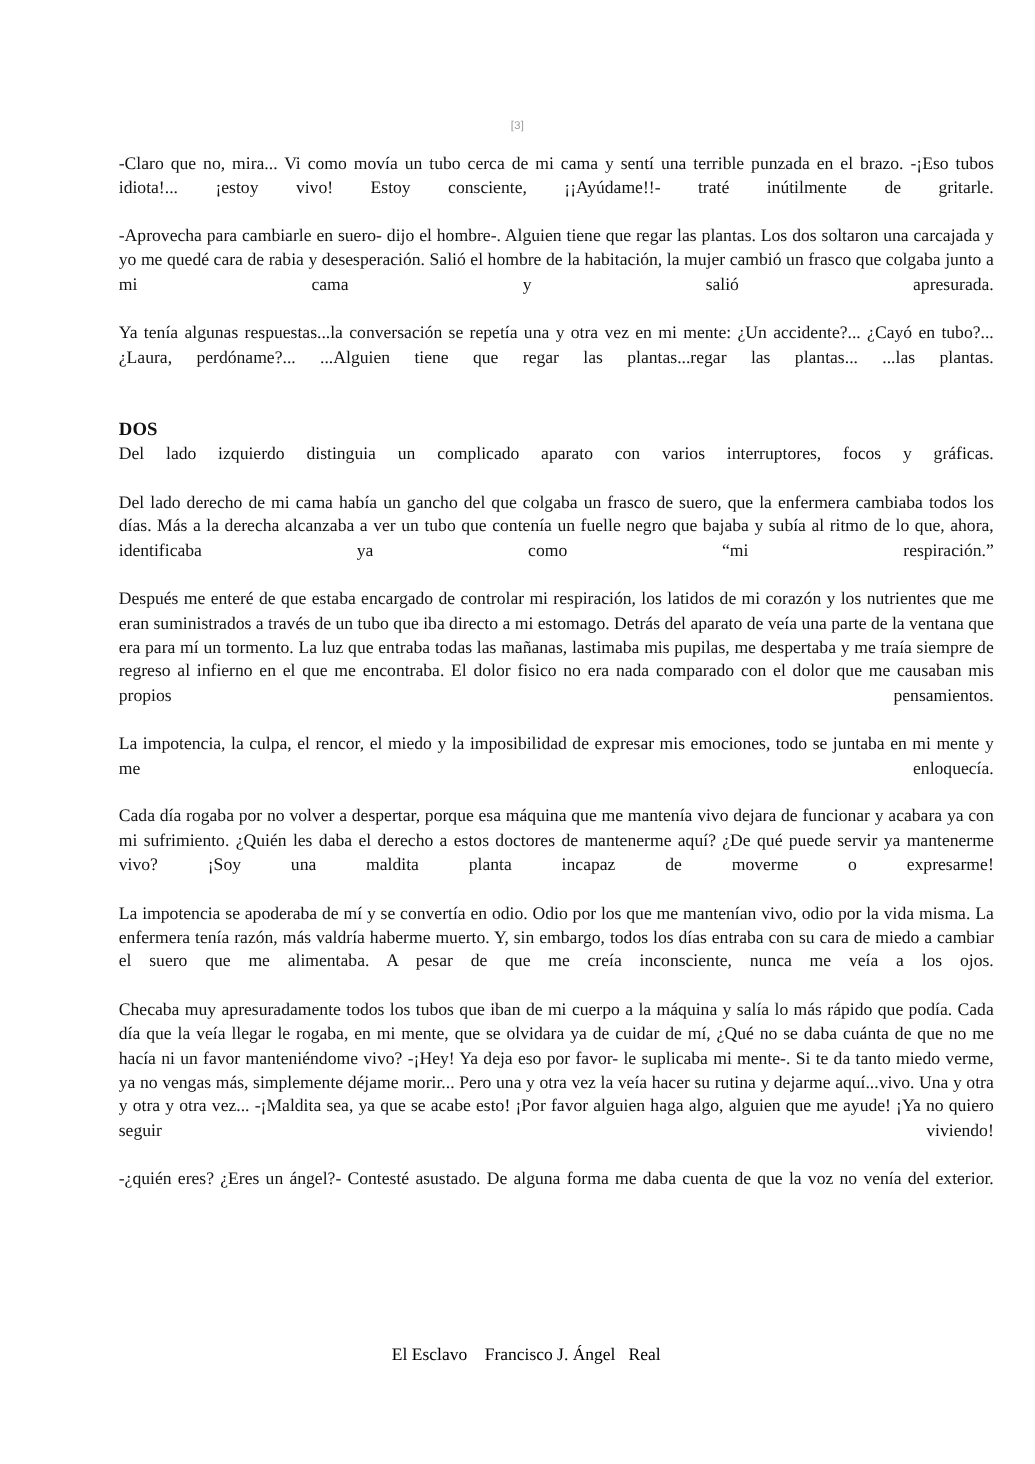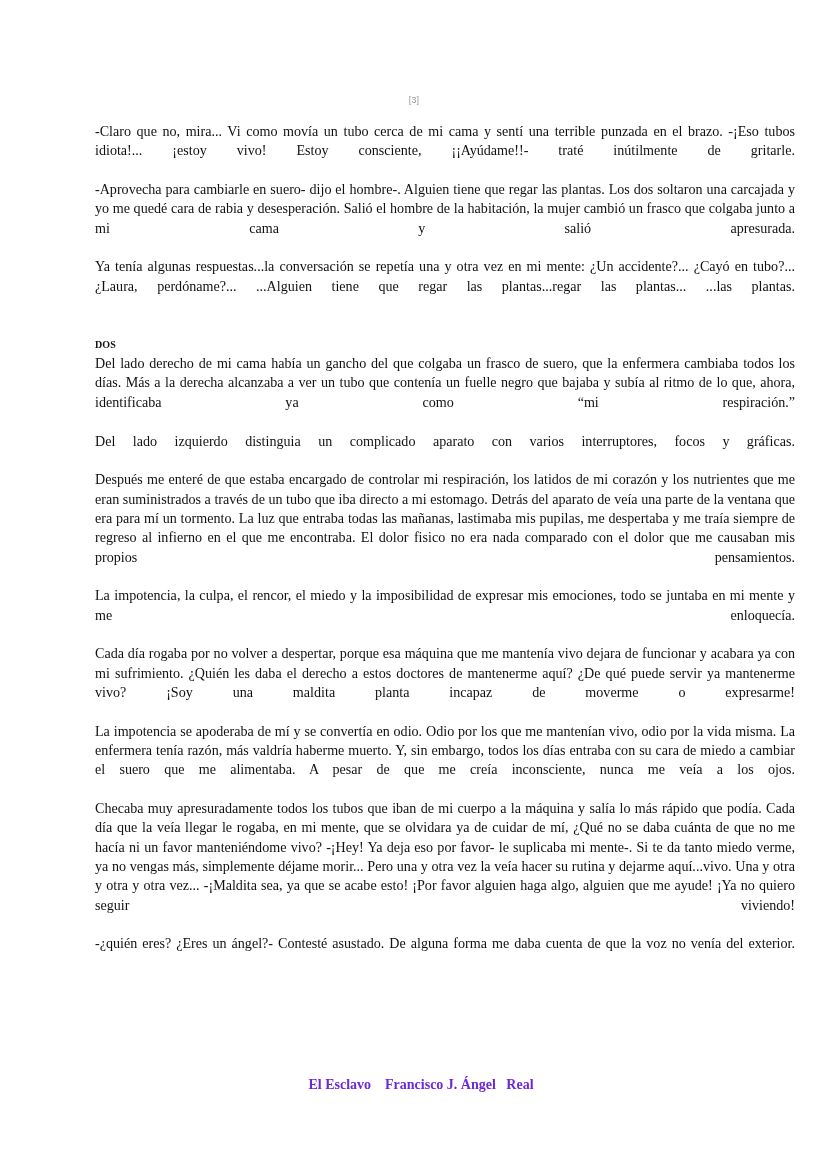--- a/index.html
+++ b/index.html
@@ -62,39 +62,38 @@
     display: inline-block;
     width: 100%;
   }
 
   .block-gap {
     height: 19.35px;
   }
 
   .section-heading {
     margin: 0;
-    font-size: 10px;
+    font-size: 15px;
     font-weight: bold;
     line-height: 19.35px;
     text-align: left;
     letter-spacing: 0.1px;
   }
 
   
   .page-footer {
     position: absolute;
     top: 1055px;
     left: 0;
     right: 0;
     text-align: center;
     font-size: 14px;
-    color: #6d28d9;
+    color: #000000;
     line-height: 20px;
     white-space: pre;
-    font-weight: bold;
   }
 </style>
 </head>
 <body>
 
 <div class="page">
 
   <div class="page-header">
     <span>[3]</span>
   </div>
@@ -102,22 +101,22 @@
   <div class="text-column">
 
     <p class="para">-Claro que no, mira... Vi como movía un tubo cerca de mi cama y sentí una terrible punzada en el brazo. -¡Eso tubos idiota!... ¡estoy vivo! Estoy consciente, ¡¡Ayúdame!!- traté inútilmente de gritarle.</p>
     <p class="para">-Aprovecha para cambiarle en suero- dijo el hombre-. Alguien tiene que regar las plantas. Los dos soltaron una carcajada y yo me quedé cara de rabia y desesperación. Salió el hombre de la habitación, la mujer cambió un frasco que colgaba junto a mi cama y salió apresurada.</p>
     <p class="para">Ya tenía algunas respuestas...la conversación se repetía una y otra vez en mi mente: ¿Un accidente?... ¿Cayó en tubo?... ¿Laura, perdóname?... ...Alguien tiene que regar las plantas...regar las plantas... ...las plantas.</p>
 
     <div class="block-gap"></div>
 
     <h2 class="section-heading">DOS</h2>
 
+    <p class="para">Del lado izquierdo distinguia un complicado aparato con varios interruptores, focos y gráficas.</p>
     <p class="para">Del lado derecho de mi cama había un gancho del que colgaba un frasco de suero, que la enfermera cambiaba todos los días. Más a la derecha alcanzaba a ver un tubo que contenía un fuelle negro que bajaba y subía al ritmo de lo que, ahora, identificaba ya como “mi respiración.”</p>
-    <p class="para">Del lado izquierdo distinguia un complicado aparato con varios interruptores, focos y gráficas.</p>
     <p class="para">Después me enteré de que estaba encargado de controlar mi respiración, los latidos de mi corazón y los nutrientes que me eran suministrados a través de un tubo que iba directo a mi estomago. Detrás del aparato de veía una parte de la ventana que era para mí un tormento. La luz que entraba todas las mañanas, lastimaba mis pupilas, me despertaba y me traía siempre de regreso al infierno en el que me encontraba. El dolor fisico no era nada comparado con el dolor que me causaban mis propios pensamientos.</p>
     <p class="para">La impotencia, la culpa, el rencor, el miedo y la imposibilidad de expresar mis emociones, todo se juntaba en mi mente y me enloquecía.</p>
     <p class="para">Cada día rogaba por no volver a despertar, porque esa máquina que me mantenía vivo dejara de funcionar y acabara ya con mi sufrimiento. ¿Quién les daba el derecho a estos doctores de mantenerme aquí? ¿De qué puede servir ya mantenerme vivo? ¡Soy una maldita planta incapaz de moverme o expresarme!</p>
     <p class="para">La impotencia se apoderaba de mí y se convertía en odio. Odio por los que me mantenían vivo, odio por la vida misma. La enfermera tenía razón, más valdría haberme muerto. Y, sin embargo, todos los días entraba con su cara de miedo a cambiar el suero que me alimentaba. A pesar de que me creía inconsciente, nunca me veía a los ojos.</p>
     <p class="para">Checaba muy apresuradamente todos los tubos que iban de mi cuerpo a la máquina y salía lo más rápido que podía. Cada día que la veía llegar le rogaba, en mi mente, que se olvidara ya de cuidar de mí, ¿Qué no se daba cuánta de que no me hacía ni un favor manteniéndome vivo? -¡Hey! Ya deja eso por favor- le suplicaba mi mente-. Si te da tanto miedo verme, ya no vengas más, simplemente déjame morir... Pero una y otra vez la veía hacer su rutina y dejarme aquí...vivo. Una y otra y otra y otra vez... -¡Maldita sea, ya que se acabe esto! ¡Por favor alguien haga algo, alguien que me ayude! ¡Ya no quiero seguir viviendo!</p>
     <p class="para">-¿quién eres? ¿Eres un ángel?- Contesté asustado. De alguna forma me daba cuenta de que la voz no venía del exterior.</p>
 
   </div>
 
   <div class="page-footer">

